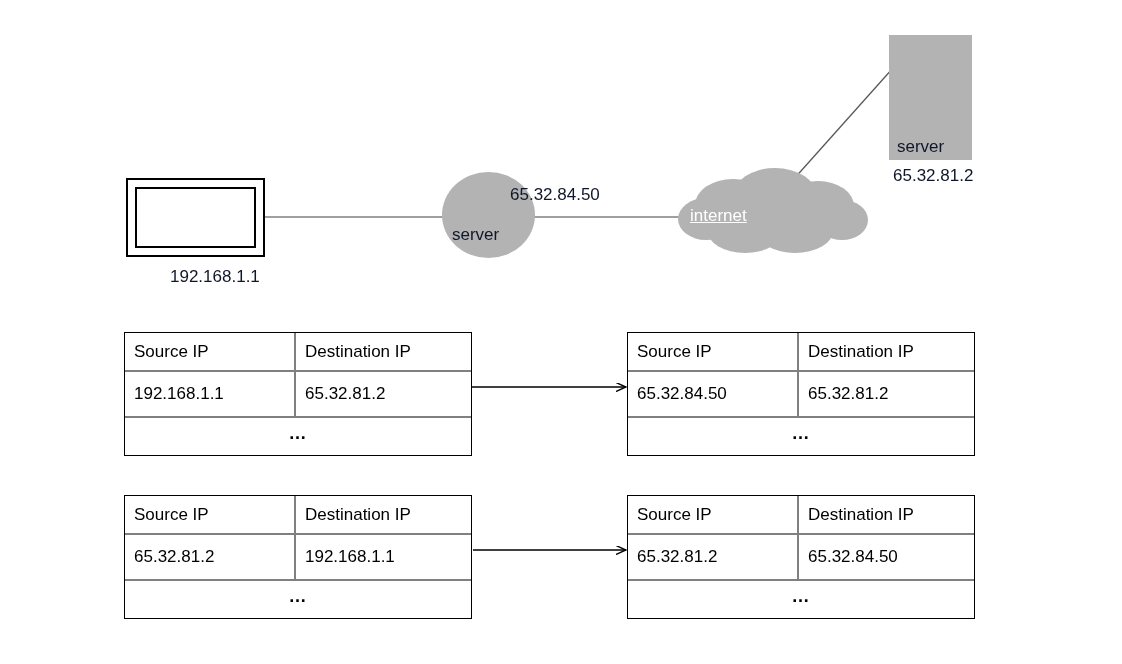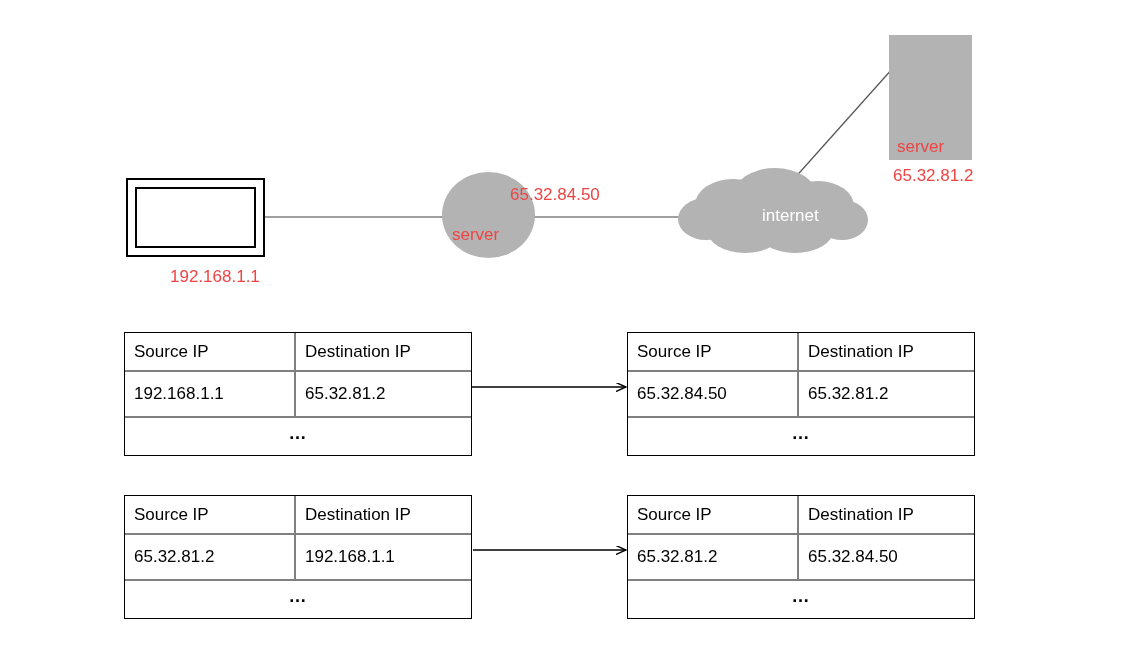--- a/index.html
+++ b/index.html
@@ -23,21 +23,21 @@
     position: absolute;
     left: 0;
     top: 0;
     width: 1122px;
     height: 664px;
   }
 
   .node-label {
     position: absolute;
     font-size: 17px;
-    color: #ef4444;
+    color: #0f172a;
     white-space: nowrap;
     line-height: 1;
   }
   .node-label.light {
     color: #ffffff;
   }
 
   
   .monitor-outer {
     position: absolute;
@@ -182,21 +182,21 @@
 
   <div class="monitor-outer">
     <div class="monitor-inner"></div>
   </div>
   <div class="node-label" style="left:170px; top:268px;">192.168.1.1</div>
 
   <div class="gateway-shape"></div>
   <div class="node-label" style="left:452px; top:226px;">server</div>
   <div class="node-label" style="left:510px; top:186px;">65.32.84.50</div>
 
-  <div class="node-label light" style="left:762px; top:207px;">internet</div>
+  <div class="node-label light" style="left:690px; top:207px;text-decoration:underline;">internet</div>
 
   <div class="server-shape"></div>
   <div class="node-label" style="left:897px; top:138px;">server</div>
   <div class="node-label" style="left:893px; top:167px;">65.32.81.2</div>
 
   <div class="ip-table" id="table-tl">
     <div class="row header-row">
       <div class="cell col-src">Source IP</div>
       <div class="cell col-dst">Destination IP</div>
     </div>

